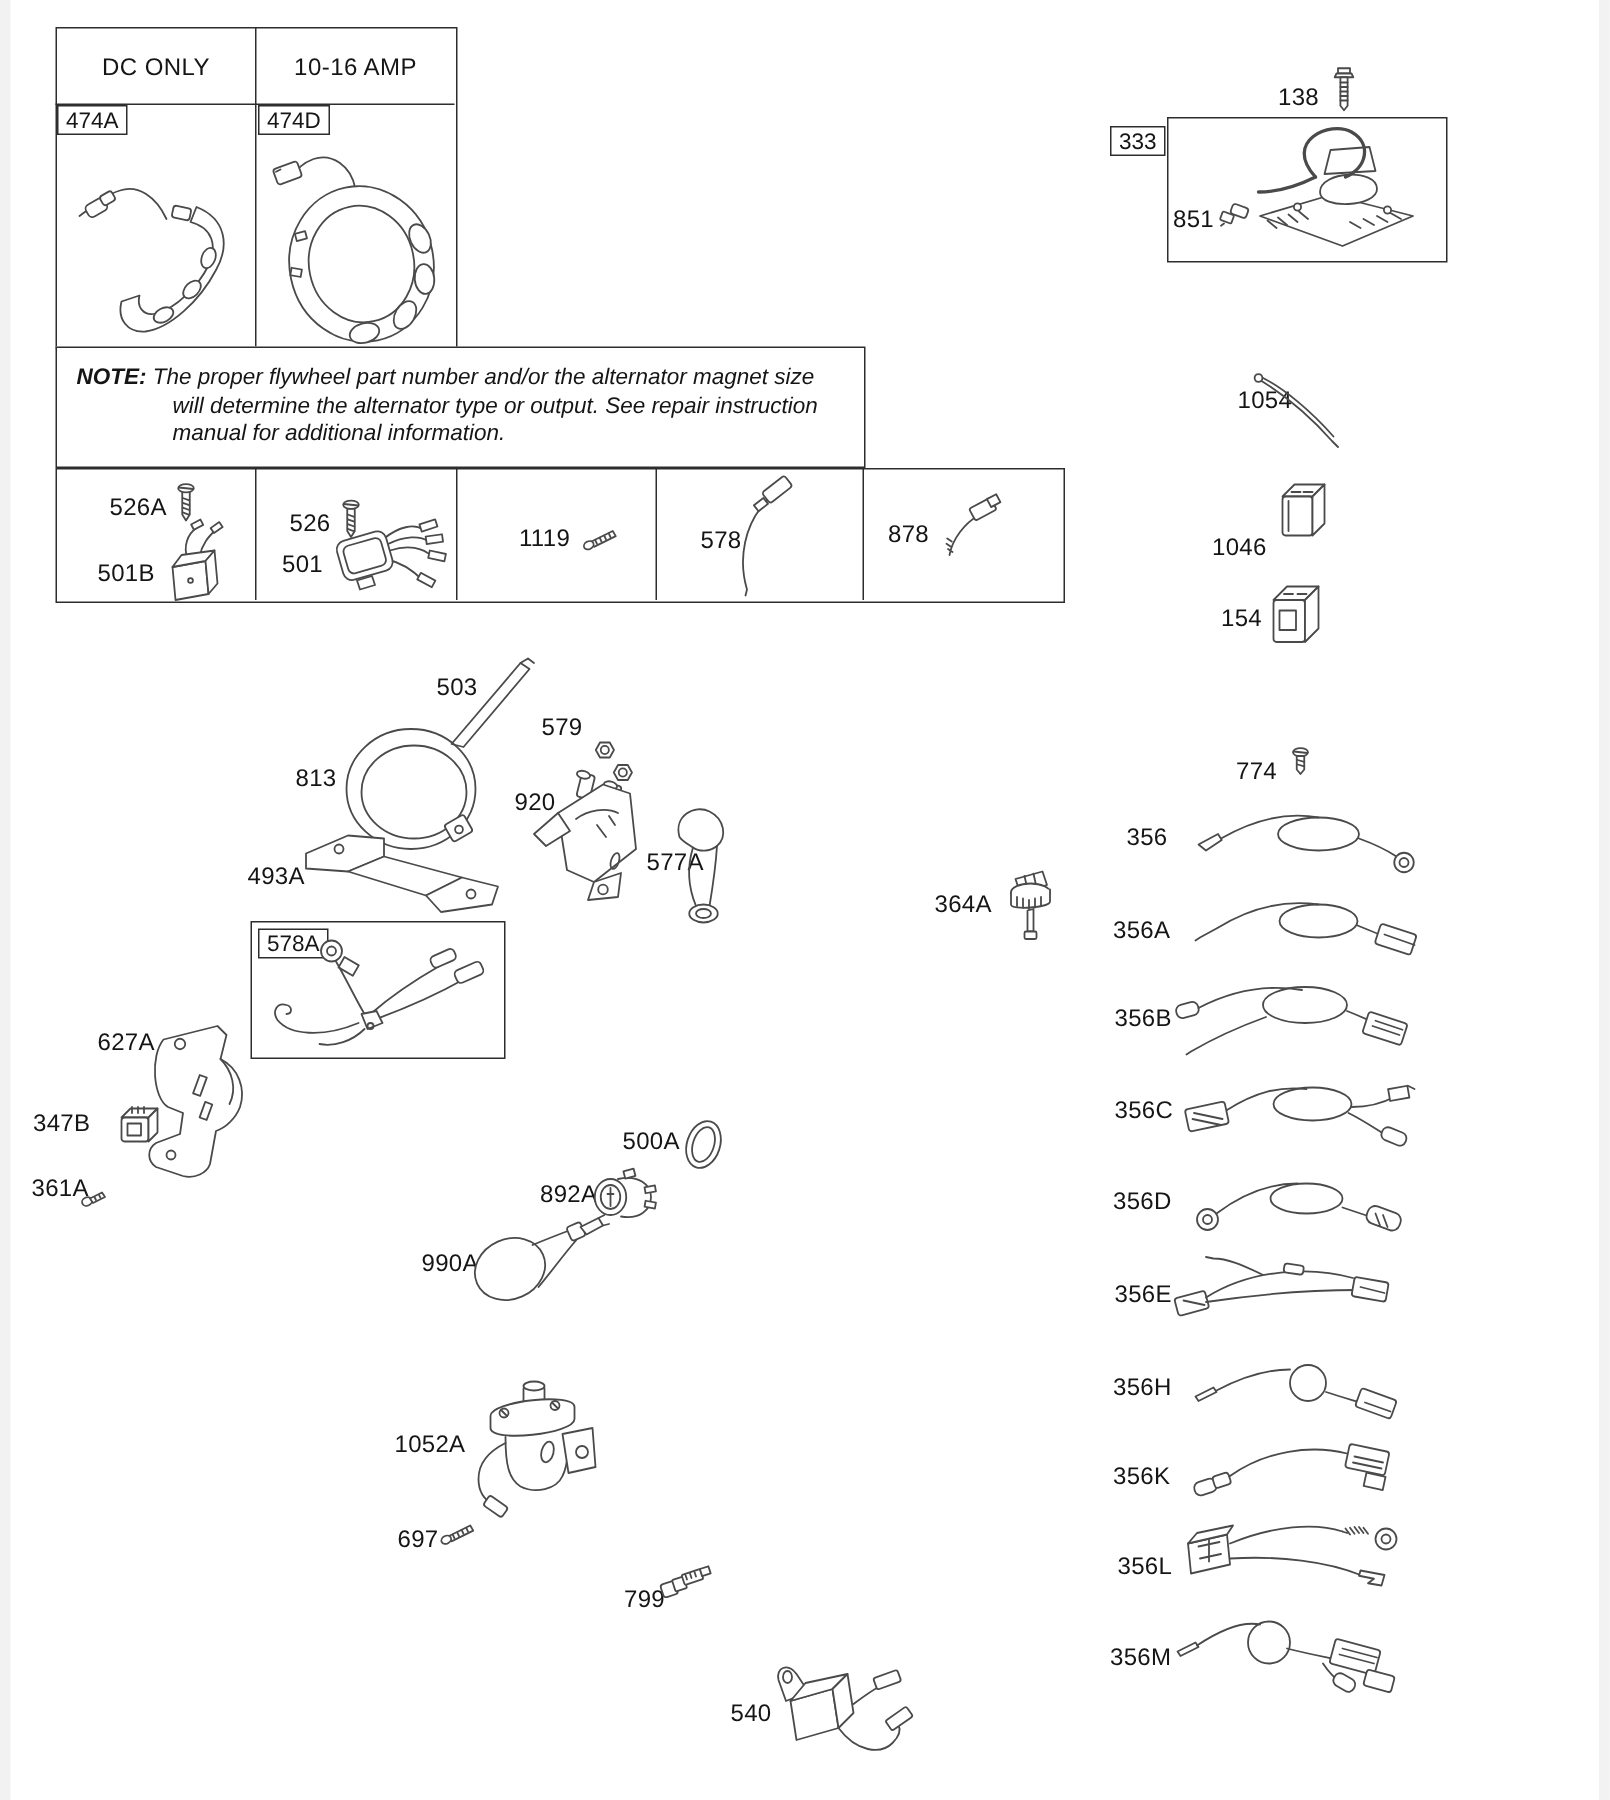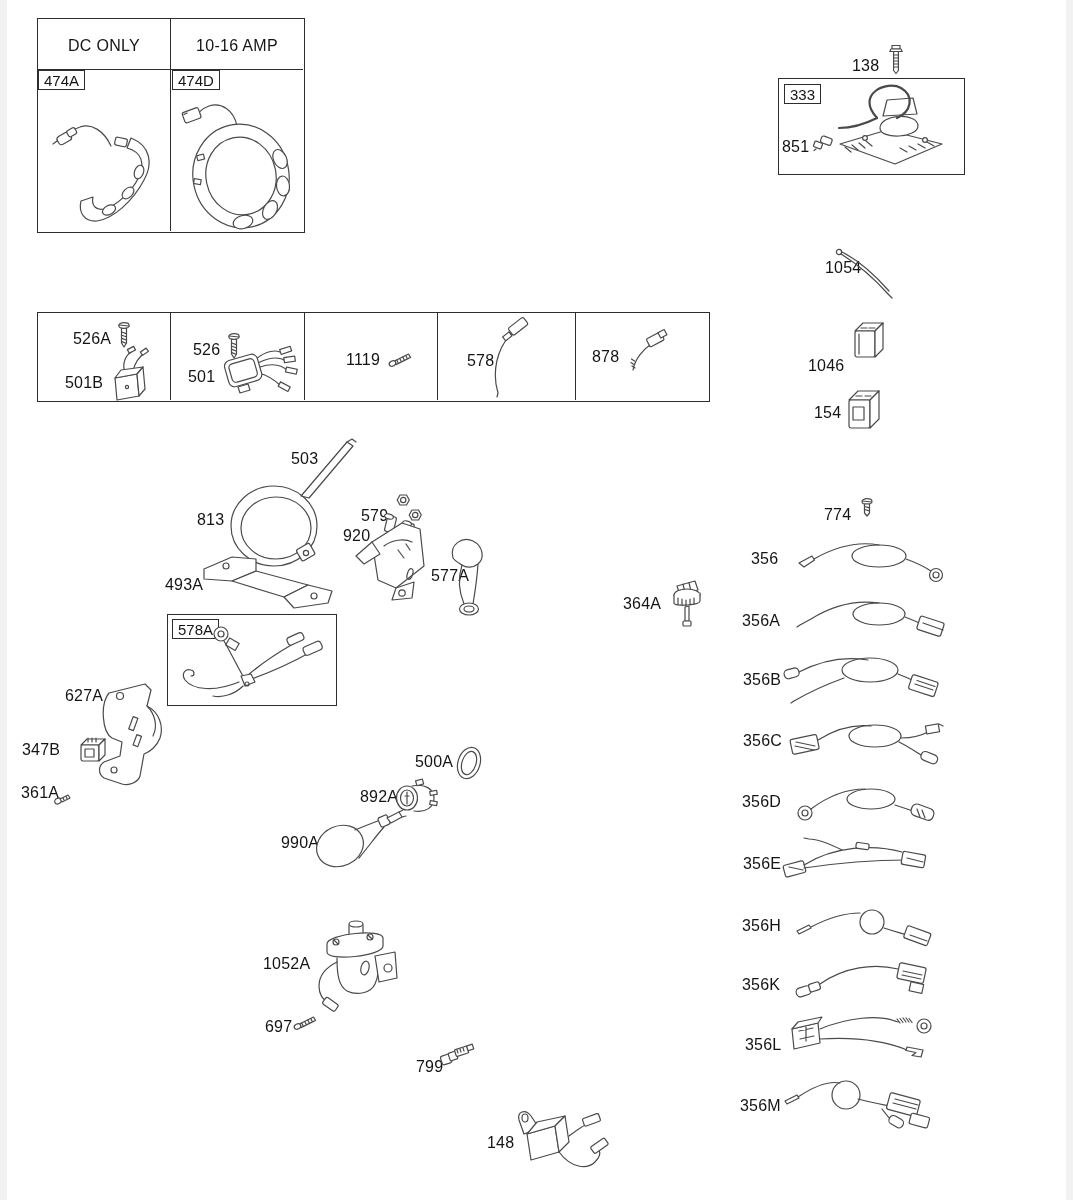--- a/index.html
+++ b/index.html
@@ -75,20 +75,23 @@
     <ellipse class="f" cx="62" cy="80" rx="48" ry="52" transform="rotate(-12 62 80)"></ellipse>
     <ellipse class="f" cx="62" cy="80" rx="35" ry="39" transform="rotate(-12 62 80)"></ellipse>
     <ellipse class="f" cx="101" cy="63" rx="10" ry="6.5" transform="rotate(65 101 63)"></ellipse>
     <ellipse class="f" cx="104" cy="90" rx="10" ry="6.5" transform="rotate(85 104 90)"></ellipse>
     <ellipse class="f" cx="91" cy="114" rx="10" ry="6.5" transform="rotate(120 91 114)"></ellipse>
     <ellipse class="f" cx="64" cy="126" rx="10" ry="6.5" transform="rotate(165 64 126)"></ellipse>
     <rect class="f" x="18" y="59" width="7" height="5" transform="rotate(-15 21 61)"></rect>
     <rect class="f" x="15" y="83" width="7" height="5" transform="rotate(10 18 85)"></rect>
   </svg>
 
+  <div class="frame note" style="left:30px;top:231px;width:538px;height:79px">
+    <p><b>NOTE:</b> <span>The proper flywheel part number and/or the alternator magnet size will determine the alternator type or output. See repair instruction manual for additional information.</span></p>
+  </div>
 
   <div class="frame" style="left:30px;top:312px;width:671px;height:88px"></div>
   <div class="vline" style="left:163px;top:312px;height:88px"></div>
   <div class="vline" style="left:297px;top:312px;height:88px"></div>
   <div class="vline" style="left:430px;top:312px;height:88px"></div>
   <div class="vline" style="left:568px;top:312px;height:88px"></div>
 
   <div class="lbl" style="left:66px;top:331px">526A</div>
   <svg class="part" style="left:110px;top:322px" width="14" height="30">
       <use href="#sym-screw-v"></use>
@@ -137,21 +140,21 @@
     <path class="s" d="M6,40 C8,29 16,19 26,13 M5,36 l3,2 M4,32.5 l3,2 M4.5,29 l3,2"></path>
     <rect class="f" x="20" y="5" width="16" height="9" rx="1.5" transform="rotate(-28 28 9)"></rect>
     <rect class="f" x="32" y="1" width="7" height="6" transform="rotate(-28 35 4)"></rect>
   </svg>
 
   <div class="lbl" style="left:845px;top:58px">138</div>
   <svg class="part" style="left:882px;top:44px" width="14" height="32">
       <use href="#sym-bolt"></use>
     </svg>
   <div class="frame" style="left:771px;top:78px;width:185px;height:95px"></div>
-  <div class="boxed" style="left:777px;top:84px">333</div>
+  <div class="boxed" style="left:733px;top:84px">333</div>
   <div class="lbl" style="left:775px;top:139px">851</div>
   <svg class="part" style="left:806px;top:134px" width="22" height="18" viewBox="0 0 22 18">
     <rect class="f" x="8" y="3" width="11" height="7" rx="2" transform="rotate(20 13 6)"></rect>
     <rect class="f" x="1" y="8" width="8" height="6" rx="1" transform="rotate(20 5 11)"></rect>
     <path class="s" d="M3,15 l-2,1.5"></path>
   </svg>
   <svg class="part" style="left:818px;top:86px" width="132" height="84" viewBox="0 0 132 84">
     <path class="f" d="M15,58 L62,44 L117,58 L70,78 Z"></path>
     <path class="s" d="M20,61 l6,5 M27,59 l6,5 M34,57 l6,5 M41,55 l6,5 M75,62 l7,4 M84,60 l7,4 M93,58 l7,4 M102,56 l7,4"></path>
     <path class="f" d="M58,30 L62,14 L88,12 L92,28 Z"></path>
@@ -307,21 +310,21 @@
 
   <div class="lbl" style="left:158px;top:577px">493A</div>
   <svg class="part" style="left:191px;top:551px" width="142" height="60" viewBox="0 0 142 60">
     <path class="f" d="M6,18 L34,6 L58,8 L58,20 L34,30 L6,28 Z"></path>
     <circle class="s" cx="28" cy="15" r="3"></circle>
     <path class="f" d="M34,30 L58,20 L110,34 L86,46 Z"></path>
     <path class="f" d="M86,46 L110,34 L134,40 L130,52 L96,57 Z"></path>
     <circle class="s" cx="116" cy="45" r="3"></circle>
   </svg>
 
-  <div class="lbl" style="left:354px;top:508px">579</div>
+  <div class="lbl" style="left:354px;top:478px">579</div>
   <svg class="part" style="left:385px;top:494px" width="36" height="32">
     <use href="#sym-nut" x="4" y="0" width="14" height="12"></use>
     <use href="#sym-nut" x="16" y="15" width="14" height="12"></use>
   </svg>
 
   <div class="lbl" style="left:336px;top:528px">920</div>
   <svg class="part" style="left:347px;top:510px" width="88" height="94" viewBox="0 0 88 94">
     <rect class="f" x="32" y="6" width="9" height="16" rx="2" transform="rotate(14 36 14)"></rect>
     <ellipse class="f" cx="35" cy="6.5" rx="4.5" ry="2.5" transform="rotate(14 35 6.5)"></ellipse>
     <rect class="f" x="50" y="13" width="9" height="15" rx="2" transform="rotate(14 54 20)"></rect>
@@ -442,21 +445,21 @@
   <svg class="part" style="left:658px;top:576px" width="44" height="54" viewBox="0 0 44 54">
     <path class="f" d="M12,10 L30,5 L33,14 L15,19 Z"></path>
     <path class="s" d="M18,8 l2,9 M24,6.5 l2,9"></path>
     <ellipse class="f" cx="22" cy="19" rx="13" ry="6"></ellipse>
     <path class="f" d="M9,19 L9,27 C9,31 35,29 35,25 L35,17"></path>
     <path class="s" d="M13,22 v6 M17,23 v6 M21,24 v6 M25,23 v6 M29,22 v6"></path>
     <path class="f" d="M20,31 L20,45 L24,45 L24,30 Z"></path>
     <rect class="f" x="18" y="45" width="8" height="5" rx="1"></rect>
   </svg>
 
-  <div class="lbl" style="left:480px;top:1135px">148</div>
+  <div class="lbl" style="left:480px;top:1135px">540</div>
   <svg class="part" style="left:508px;top:1106px" width="92" height="80" viewBox="0 0 92 80">
     <path class="f" d="M16,10 C10,2 2,6 4,14 L9,28 L24,22 Z"></path>
     <ellipse class="s" cx="10" cy="12" rx="3" ry="4"></ellipse>
     <path class="f" d="M12,28 L40,20 L44,46 L16,54 Z"></path>
     <path class="f" d="M12,28 L22,16 L50,10 L40,20 Z"></path>
     <path class="f" d="M40,20 L50,10 L54,36 L44,46 Z"></path>
     <path class="s" d="M54,30 C62,24 68,20 72,18 M44,46 C56,62 72,64 80,56 C84,52 86,48 84,44"></path>
     <rect class="f" x="68" y="10" width="17" height="8" rx="1.5" transform="rotate(-20 76 14)"></rect>
     <rect class="f" x="76" y="36" width="17" height="8" rx="1.5" transform="rotate(-35 84 40)"></rect>
   </svg>

